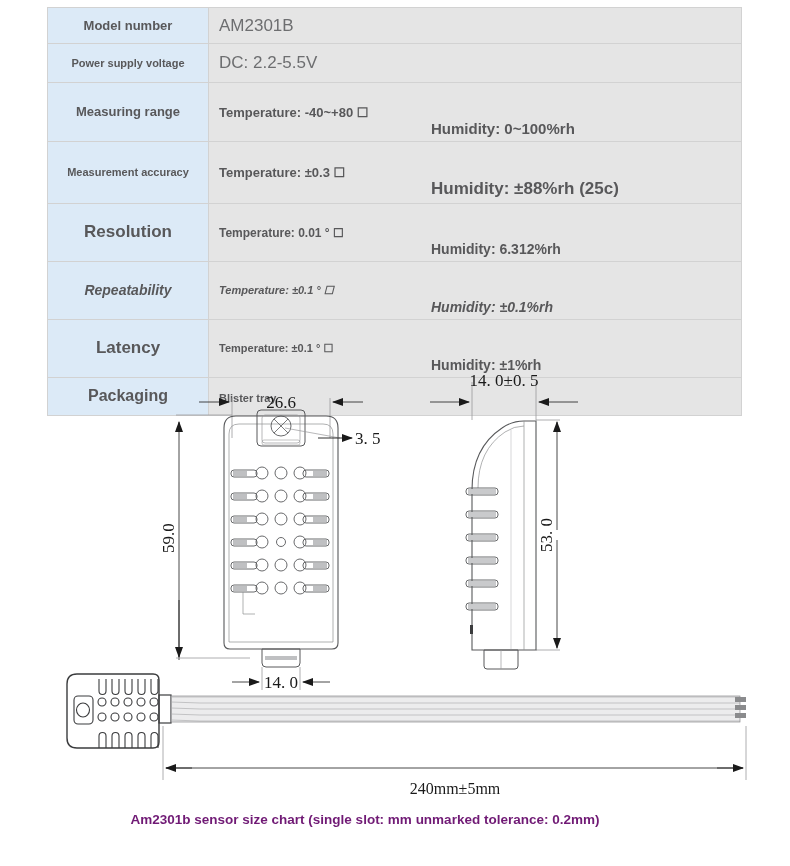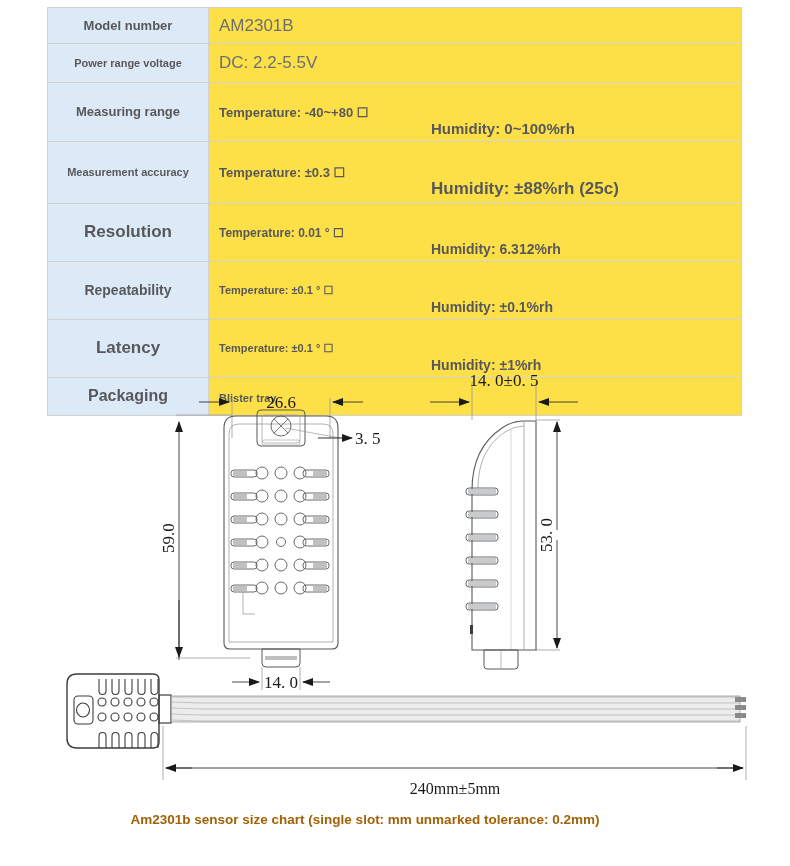--- a/index.html
+++ b/index.html
@@ -32,21 +32,21 @@
   .label-cell {
     width: 148px;
     background: #dceaf7;
     text-align: center;
     color: #58585a;
     font-weight: bold;
     line-height: 1.18;
     padding: 4px 6px !important;
   }
   .value-cell {
-    background: #fde047;
+    background: #e5e5e5;
     padding: 4px 0 4px 10px !important;
     color: #58585a;
   }
   .val-row {
     display: flex;
     align-items: center;
   }
   .v-temp { flex: 0 0 212px; }
   .v-hum  { flex: 1 1 auto; margin-top: 33px; }
 
@@ -65,21 +65,21 @@
   .t-bold14  { font-size: 14px; font-weight: bold; }
   .t-bold15  { font-size: 15px; font-weight: bold; }
   .t-bold17  { font-size: 17px; font-weight: bold; }
   .t-bold11  { font-size: 11px; font-weight: bold; }
 
   .rh-1 { height: 36px; }
   .rh-2 { height: 39px; }
   .rh-3 { height: 37px; padding-left: 42px; }
   .rh-4 { height: 38px; }
   .rh-5 { height: 38px; }
-  .rh-6 { height: 38px; }
+  .rh-6 { height: 38px; font-style: italic; }
   .rh-7 { height: 38px; }
   .rh-8 { height: 38px; }
   .rh-9 { height: 38px; }
 
   
   #drawing {
     position: absolute;
     left: 0;
     top: 360px;
     width: 790px;
@@ -88,38 +88,38 @@
   #drawing svg { display: block; }
 
   #caption {
     position: absolute;
     left: 0;
     top: 812px;
     width: 730px;
     text-align: center;
     font-size: 13.5px;
     font-weight: bold;
-    color: #a16207;
+    color: #701a75;
   }
 </style>
 </head>
 <body>
 
 <table id="spec-table">
   <tbody>
 
     <tr class="rh-1">
       <td class="label-cell fs-13">Model number</td>
       <td class="value-cell">
         <span class="t-plain">AM2301B</span>
       </td>
     </tr>
 
     <tr class="rh-2">
-      <td class="label-cell fs-11">Power range voltage</td>
+      <td class="label-cell fs-11">Power supply voltage</td>
       <td class="value-cell">
         <span class="t-plain">DC: 2.2-5.5V</span>
       </td>
     </tr>
 
     <tr class="rh-3">
       <td class="label-cell fs-13">Measuring range</td>
       <td class="value-cell">
         <div class="val-row">
           <span class="v-temp t-bold13">Temperature: -40~+80 ☐</span>

